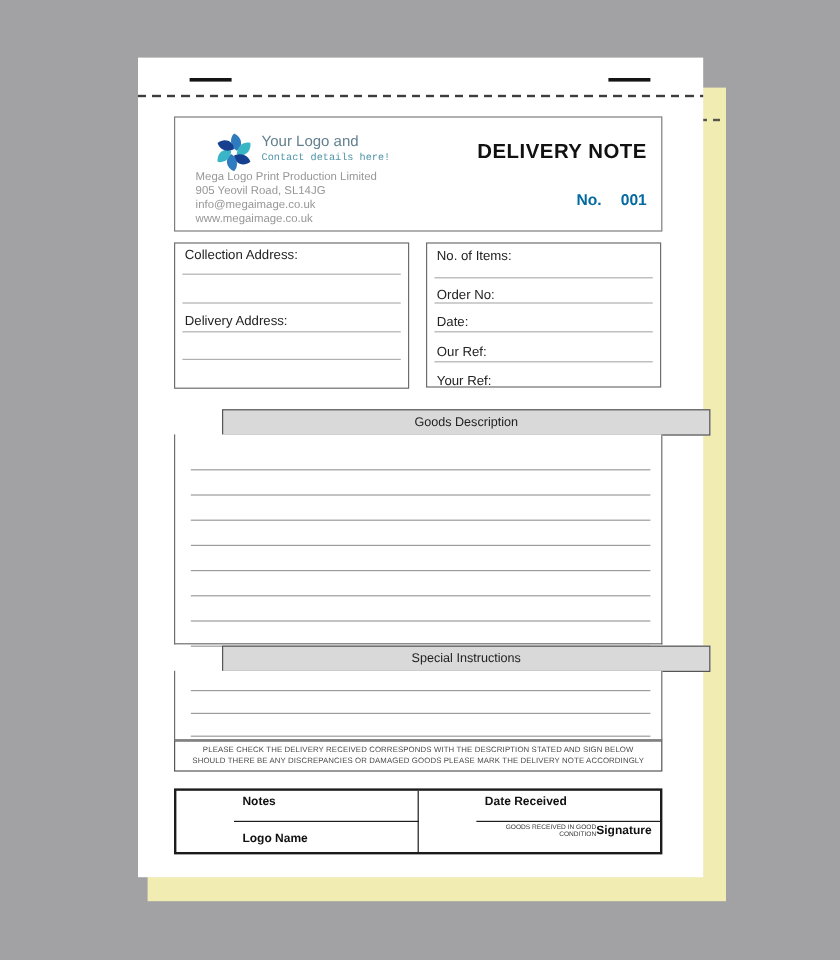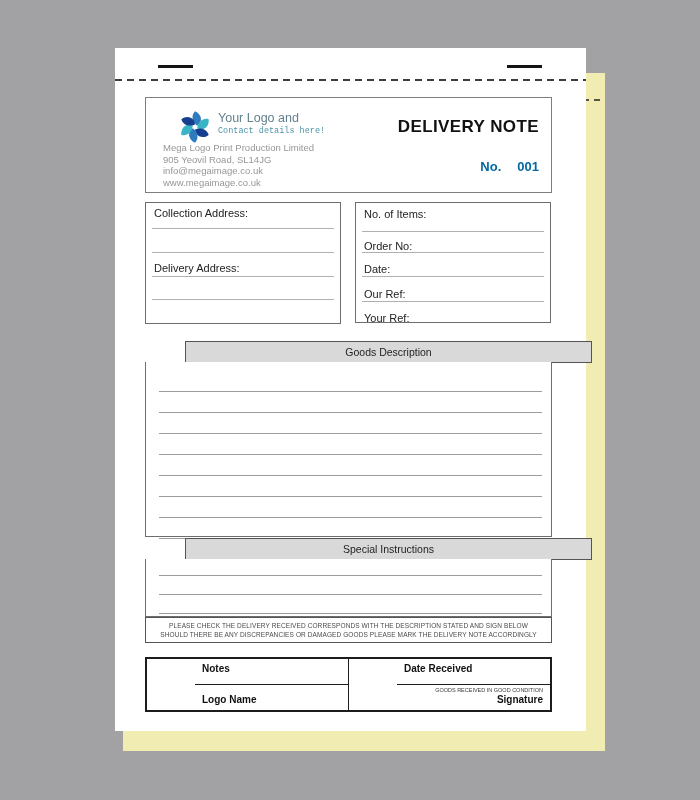--- a/index.html
+++ b/index.html
@@ -86,21 +86,21 @@
   
   .ftable{
     position:absolute;left:30px;top:609px;width:407px;height:55px;
     border:2px solid #1c1c1c;box-sizing:border-box;
     display:grid;grid-template-columns:202px 1fr;grid-template-rows:26px 1fr;
   }
   .fcell{box-sizing:border-box;padding:4px 7px;font-size:10px;font-weight:bold;color:#111;margin-left:48px;}
   .fcell.c-left{border-right:1.5px solid #1c1c1c;}
   .fcell.r-top{border-bottom:1.5px solid #1c1c1c;}
   .fcell.r-bottom{display:flex;align-items:flex-end;padding-bottom:5px;}
-  .fcell.sig{flex-direction:column;align-items:flex-end;justify-content:space-between;padding-top:2px;}
+  .fcell.sig{flex-direction:row;align-items:flex-start;justify-content:space-between;padding-top:2px;}
   .condition-note{font-size:5.5px;font-weight:normal;color:#3a3a3a;text-align:right;line-height:6px;}
 </style>
 </head>
 <body>
 
 <div class="stage">
 
   <div class="copy-sheet">
     <div class="copy-perf"></div>
   </div>

